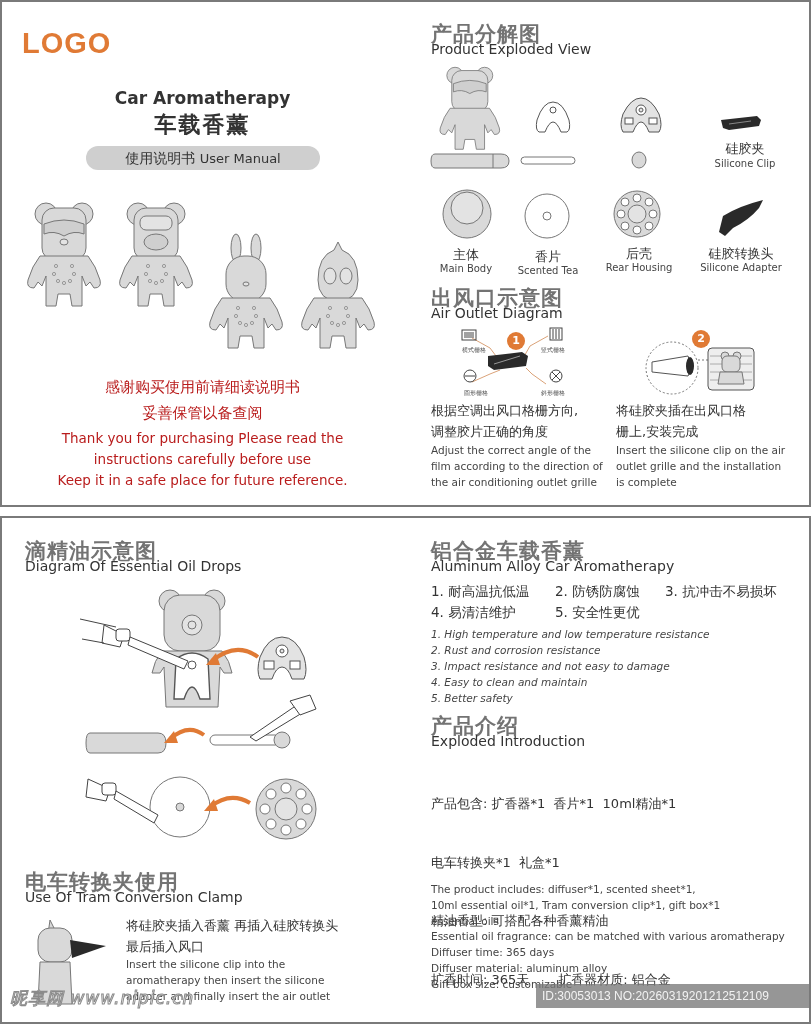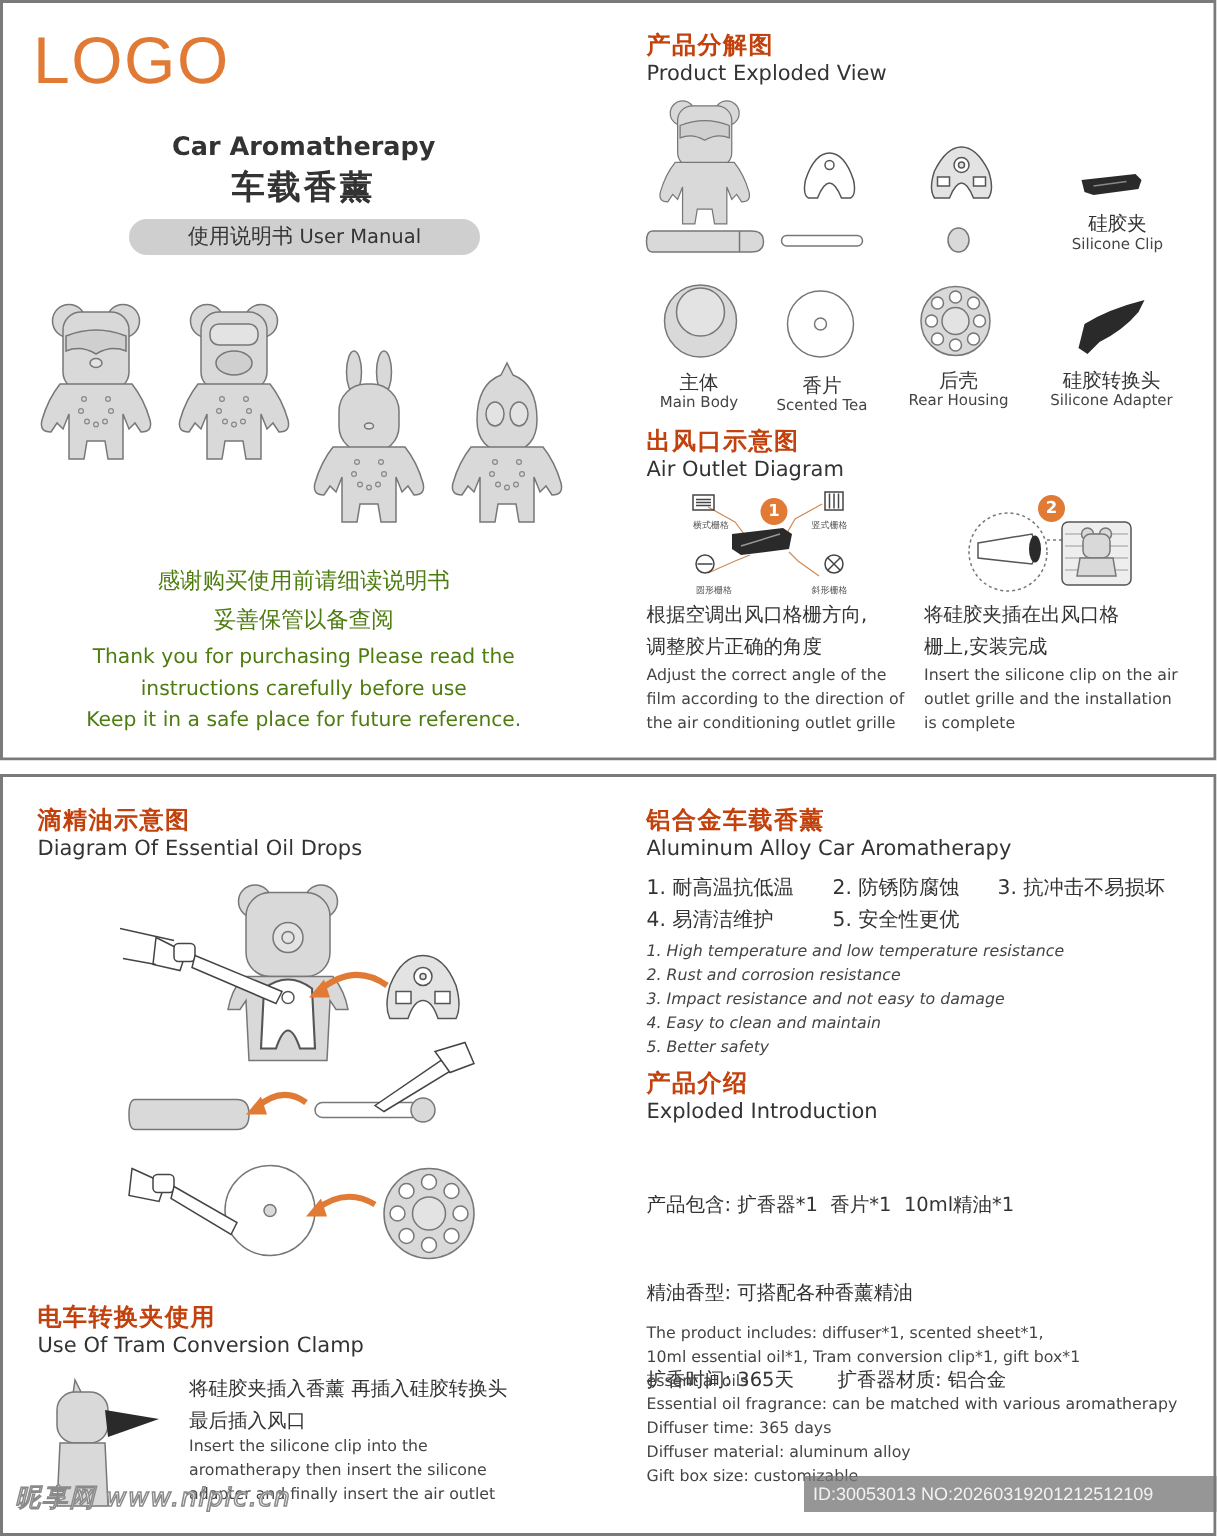--- a/index.html
+++ b/index.html
@@ -5,30 +5,30 @@
   * { box-sizing: border-box; margin: 0; padding: 0; }
   html, body { width: 811px; height: 1024px; background: #ffffff; overflow: hidden; }
   body { font-family: "DejaVu Sans", "Liberation Sans", sans-serif; color: #333333; position: relative; }
 
   .panel { position: absolute; left: 0; width: 811px; border: 2px solid #7a7a7a; background: #ffffff; }
   .panel.top { top: 0; height: 507px; }
   .panel.bottom { top: 516px; height: 508px; }
   .divider-gap { position: absolute; left: 0; top: 507px; width: 811px; height: 9px; background: #ffffff; }
 
   .abs { position: absolute; }
-  .h-cn { font-size: 16px; font-weight: bold; color: #c2410c; letter-spacing: 1px; }
+  .h-cn { font-size: 21px; font-weight: bold; color: #737373; letter-spacing: 1px; }
   .h-en { font-size: 14px; color: #333; }
 
   
-  .logo { left: 22px; top: 16px; font-size: 44px; font-weight: normal; color: #e07a35; letter-spacing: 1px; font-family: "Liberation Sans", sans-serif; }
+  .logo { left: 22px; top: 27px; font-size: 29px; font-weight: bold; color: #e07a35; letter-spacing: 1px; font-family: "Liberation Sans", sans-serif; }
   .title-en { left: 0; width: 405px; top: 88px; text-align: center; font-size: 17px; font-weight: bold; color: #333; }
   .title-cn { left: 0; width: 405px; top: 110px; text-align: center; font-size: 22px; font-weight: bold; color: #333; letter-spacing: 2px; }
   .manual-pill { left: 86px; top: 146px; width: 234px; height: 24px; border-radius: 12px; background: #cfcfcf; text-align: center; font-size: 14px; line-height: 24px; color: #333; }
   .manual-pill .en { font-size: 13px; }
-  .thanks { left: 0; width: 405px; text-align: center; color: #4d7c0f; }
+  .thanks { left: 0; width: 405px; text-align: center; color: #b91c1c; }
   .thanks.cn { font-size: 15px; }
   .thanks.en { font-size: 13.5px; }
   .lbl-cn { font-size: 13px; color: #333; text-align: center; }
   .lbl-en { font-size: 10px; color: #444; text-align: center; }
 
   .step-cn { font-size: 13px; color: #333; line-height: 21px; }
   .step-en { font-size: 10.5px; color: #444; line-height: 16px; }
   .badge { width: 18px; height: 18px; border-radius: 50%; background: #e07a35; color: #fff; font-size: 11px; font-weight: bold; text-align: center; line-height: 18px; }
   .grille-lbl { font-size: 6px; color: #555; }
 
@@ -377,20 +377,21 @@
 <div class="abs feat-en" style="left:431px;top:642px">2. Rust and corrosion resistance</div>
 <div class="abs feat-en" style="left:431px;top:658px">3. Impact resistance and not easy to damage</div>
 <div class="abs feat-en" style="left:431px;top:674px">4. Easy to clean and maintain</div>
 <div class="abs feat-en" style="left:431px;top:690px">5. Better safety</div>
 
 <div class="abs h-cn" style="left:431px;top:712px">产品介绍</div>
 <div class="abs h-en" style="left:431px;top:733px">Exploded Introduction</div>
 
 <div class="abs" style="left:431px;top:756px;white-space:pre">
   <div class="intro-cn">产品包含: 扩香器*1  香片*1  10ml精油*1</div>
+  <div class="intro-cn">电车转换夹*1  礼盒*1</div>
   <div class="intro-cn">精油香型: 可搭配各种香薰精油</div>
   <div class="intro-cn">扩香时间: 365天       扩香器材质: 铝合金</div>
   
   
 </div>
 
 <div class="abs" style="left:431px;top:882px">
   <div class="intro-en">The product includes: diffuser*1, scented sheet*1,</div>
   <div class="intro-en">10ml essential oil*1, Tram conversion clip*1, gift box*1</div>
   <div class="intro-en">essential oils</div>

